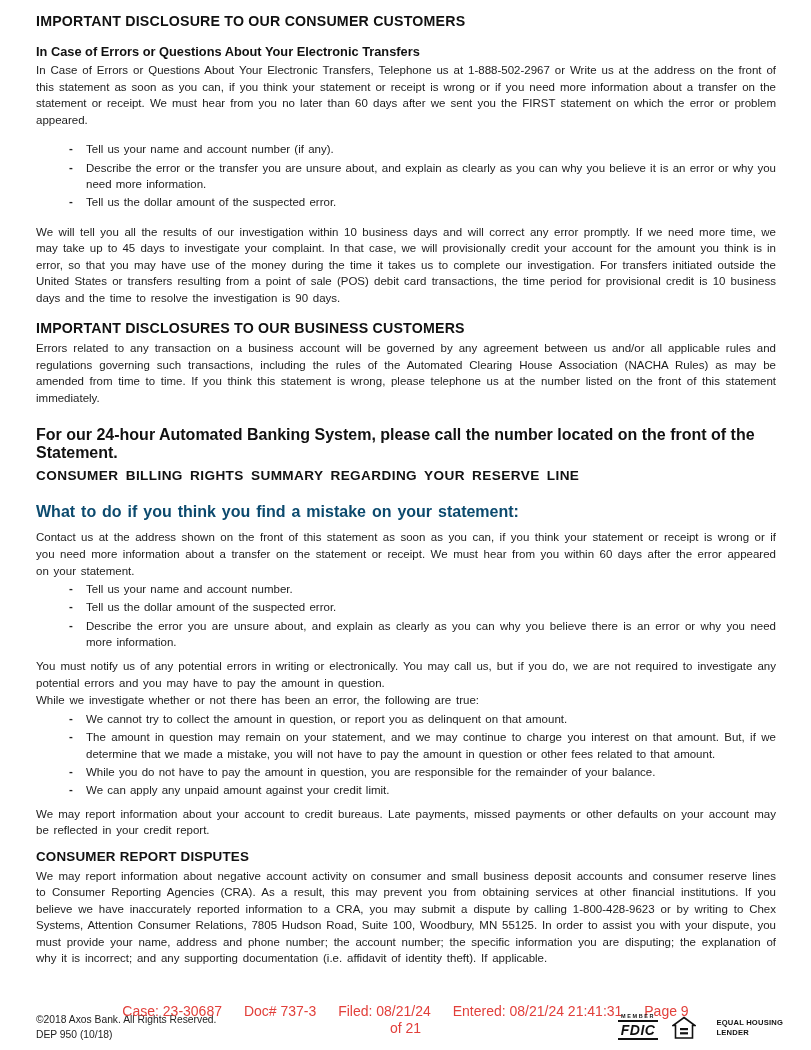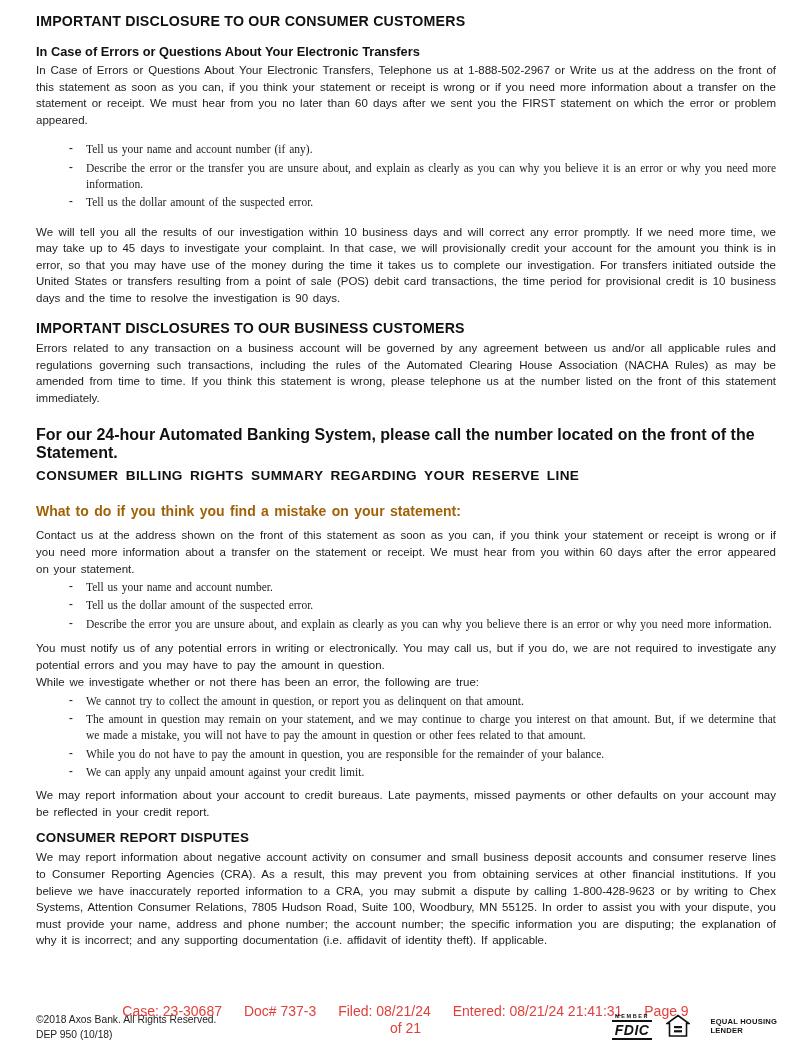--- a/index.html
+++ b/index.html
@@ -10,35 +10,35 @@
     background: #ffffff;
     font-family: "Liberation Sans", sans-serif;
     color: #1c1c1c;
     overflow: hidden;
   }
   .content { position: absolute; top: 13px; left: 36px; width: 740px; }
   .h-main { font-size: 14.2px; font-weight: bold; color: #111; margin: 0 0 15px 0; letter-spacing: 0.2px; }
   .h-sub  { font-size: 12.8px; font-weight: bold; color: #111; margin: 0 0 3px 0; }
   .body-p { font-size: 11.5px; line-height: 1.44; text-align: justify; word-spacing: 1.6px; margin: 0 0 10px 0; }
   .dash-list { list-style: none; margin: 13px 0 13px 0; padding: 0 0 0 33px; }
-  .dash-list li { font-size: 11.5px; line-height: 1.42; position: relative; padding-left: 17px; margin-bottom: 2px; text-align: justify; word-spacing: 1px; font-family: Liberation Serif, serif; }
+  .dash-list li { font-size: 11.5px; line-height: 1.42; position: relative; padding-left: 17px; margin-bottom: 2px; text-align: justify; word-spacing: 1px; }
   .dash-list li::before { content: "-"; position: absolute; left: 0; top: -1px; font-weight: bold; }
   .dash-list.tight { margin: 2px 0 7px 0; }
   .bold-line { font-size: 16px; font-weight: bold; margin: 20px 0 6px 0; color: #111; }
   .caps-line { font-size: 13.6px; font-weight: bold; letter-spacing: 0.4px; word-spacing: 3px; margin: 0 0 20px 0; color: #111; }
-  .h-sub2 { font-size: 14px; font-weight: bold; margin: 0 0 8px 0; word-spacing: 1.5px; color: #a16207; }
+  .h-sub2 { font-size: 16px; font-weight: bold; margin: 0 0 8px 0; word-spacing: 1.5px; color: #0c4a6e; }
   .mt-sec { margin-top: 14px; }
   .mt-small { margin-bottom: 2px; }
   .nogap { margin-bottom: 1px; }
 
   
   .footer-left { position: absolute; left: 36px; bottom: 8px; font-size: 10.3px; line-height: 1.4; color: #222; z-index: 1; }
   .stamp { position: absolute; left: 0; width: 100%; bottom: 13px; text-align: center; font-size: 14px; line-height: 1.2; z-index: 5; }
   .stamp-line1 span { margin: 0 9px; white-space: nowrap; }
-  .logos { position: absolute; right: 34px; bottom: 10px; display: flex; align-items: center; gap: 14px; z-index: 6; margin-top: 24px; }
+  .logos { position: absolute; right: 28px; bottom: 10px; display: flex; align-items: flex-end; gap: 14px; z-index: 6; margin-top: 24px; }
   .fdic { text-align: center; color: #111; }
   .fdic-member { font-size: 5.5px; letter-spacing: 1.6px; font-weight: bold; margin-bottom: 1px; }
   .fdic-text { font-size: 14px; font-weight: bold; font-style: italic; border-top: 2px solid #111; border-bottom: 2px solid #111; padding: 0 3px; line-height: 1.15; letter-spacing: 0.5px; }
   .ehl { display: flex; align-items: center; gap: 20px; color: #111; }
   .ehl-text { font-size: 7.6px; font-weight: bold; line-height: 1.3; letter-spacing: 0.2px; }
 </style>
 </head>
 <body>
 
 <div class="page">

